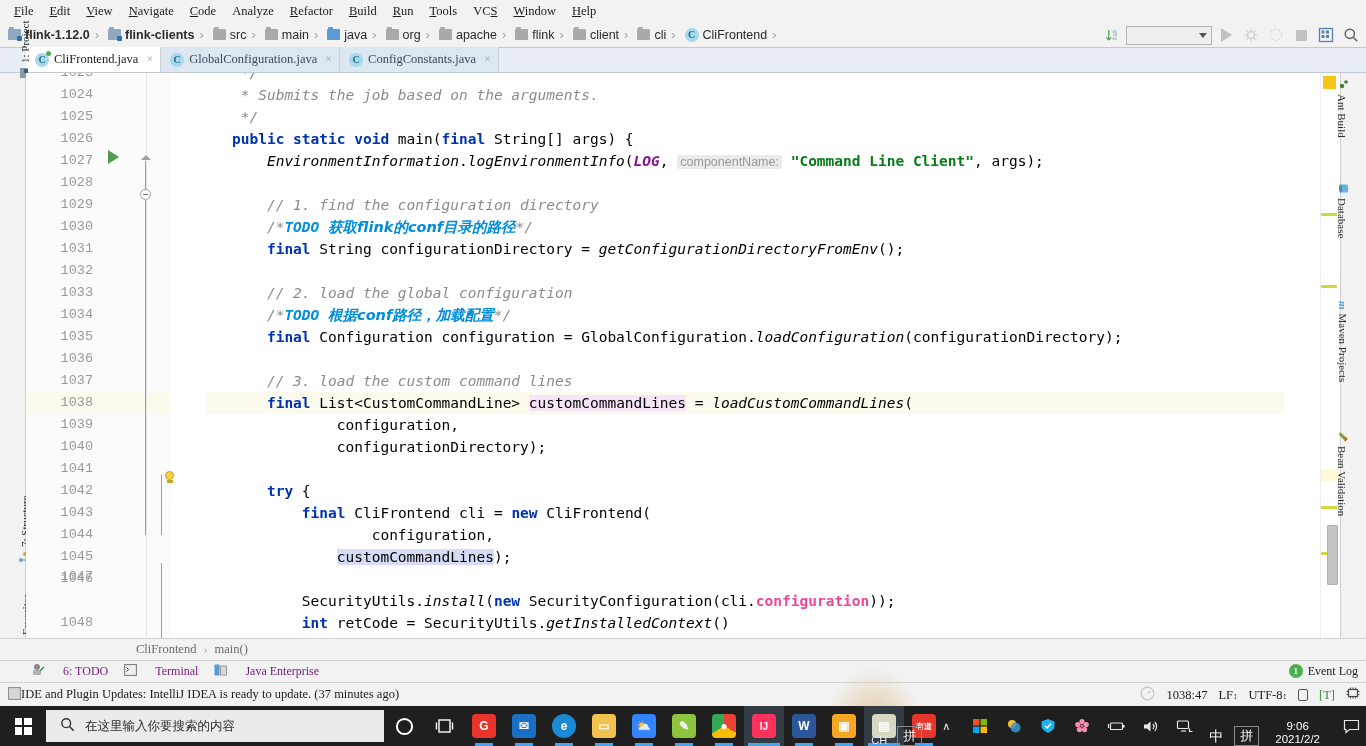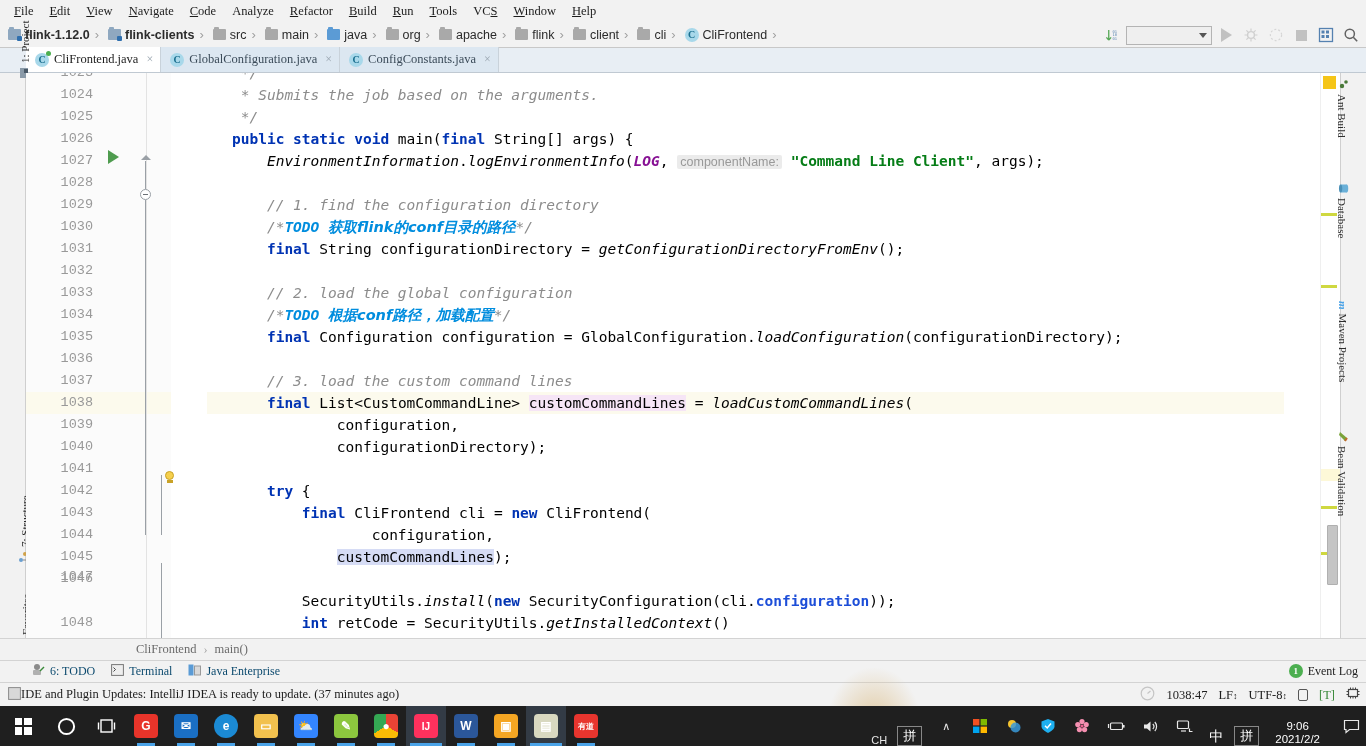--- a/index.html
+++ b/index.html
@@ -87,21 +87,21 @@
   .code { position:absolute; left:25px; top:0; right:0;
           font-family:"DejaVu Sans Mono", monospace; font-size:14.5px; color:#000; }
   .cl { height:22px; line-height:22px; white-space:pre; }
 
   .kw   { color:#0033b3; font-weight:bold; }
   .str  { color:#067d17; font-weight:bold; }
   .cmt  { color:#8c8c8c; font-style:italic; }
   .todo { color:#008dde; font-style:italic; font-weight:bold; }
   .todoz{ color:#008dde; font-style:italic; font-weight:bold; }
   .mth  { color:#000; font-style:italic; }
-  .fld  { color:#1d4ed8; font-weight:bold; }
+  .fld  { color:#ec4899; font-weight:bold; }
   .stfld{ color:#871094; font-style:italic; font-weight:bold; }
   .hintbox { background:#ebebeb; color:#999; font-size:12.5px; padding:0 3px; border-radius:2px;
              font-family:"Liberation Sans",sans-serif; font-style:normal; }
   .hl-pink { background:#f6e5f6; }
   .hl-blue { background:#d6dcf5; }
 
   .curline { position:absolute; left:0; right:0; height:22px; background:#fcfaed; }
   .gutter-curline { position:absolute; left:0; right:0; height:22px; background:#fcfaed; }
 
   .bulb { position:absolute; width:13px; height:15px; }
@@ -125,21 +125,21 @@
   
   .botcrumb { position:absolute; left:0; right:0; bottom:86px; height:22px; background:#f2f2f2;
               border-top:1px solid #d3d3d3; display:flex; align-items:center; padding-left:26px; }
   .botcrumb .bc { font-size:12.5px; color:#6b6b6b; font-family:"Liberation Serif",serif; }
   .botcrumb .bcs { color:#a8a8a8; margin:0 7px; }
   .star { position:absolute; left:5px; bottom:88px; width:16px; height:16px; color:#e8a33d; font-size:15px; line-height:16px; }
 
   
   .twbar { position:absolute; left:0; right:0; bottom:64px; height:22px; background:#f2f2f2;
            border-top:1px solid #d3d3d3; display:flex; align-items:center; gap:16px; padding-left:32px; }
-  .twitem { display:flex; align-items:center; gap:5px; font-size:12px; color:#0c4a6e;
+  .twitem { display:flex; align-items:center; gap:18px; font-size:12px; color:#701a75;
             font-family:"Liberation Serif",serif; }
   .eventlog { position:absolute; right:8px; bottom:64px; height:22px; display:flex; align-items:center; gap:5px;
               font-size:12px; color:#1c1c1c; font-family:"Liberation Serif",serif; }
   .badge { width:14px;height:14px;border-radius:50%;background:#4caf50;color:#fff;font-size:9px;
            display:flex;align-items:center;justify-content:center;font-weight:bold; }
 
   
   .statusbar { position:absolute; left:0; right:0; bottom:40px; height:24px; background:#f2f2f2;
                border-top:1px solid #d3d3d3; display:flex; align-items:center; padding-left:8px; }
   .statusbar .msg { font-size:12.5px; color:#1c1c1c; font-family:"Liberation Serif",serif; }
@@ -543,20 +543,29 @@
   <div class="cursor-blob"></div>
   <div class="taskbar">
     <div class="winbtn">
       <div class="winlogo">
           <div></div>
           <div></div>
           <div></div>
           <div></div>
         </div>
     </div>
+    <div class="searchbox">
+      <span>
+        <svg width="15" height="15" viewBox="0 0 15 15">
+            <circle cx="6.2" cy="6.2" r="4.4" fill="none" stroke="#333" stroke-width="1.4"></circle>
+            <path d="M9.5 9.5 L13.6 13.6" stroke="#333" stroke-width="1.5"></path>
+          </svg>
+      </span>
+      <span class="stext">在这里输入你要搜索的内容</span>
+    </div>
     <div class="tbicon">
       <svg width="19" height="19" viewBox="0 0 19 19">
           <circle cx="9.5" cy="9.5" r="7.6" fill="none" stroke="#fff" stroke-width="2"></circle>
         </svg>
     </div>
     <div class="tbicon">
       <svg width="19" height="16" viewBox="0 0 19 16">
           <rect x="4" y="2" width="11" height="12" fill="none" stroke="#fff" stroke-width="1.4"></rect>
           <path d="M1.5 4.5v7M17.5 4.5v7" stroke="#fff" stroke-width="1.4"></path>
         </svg>

